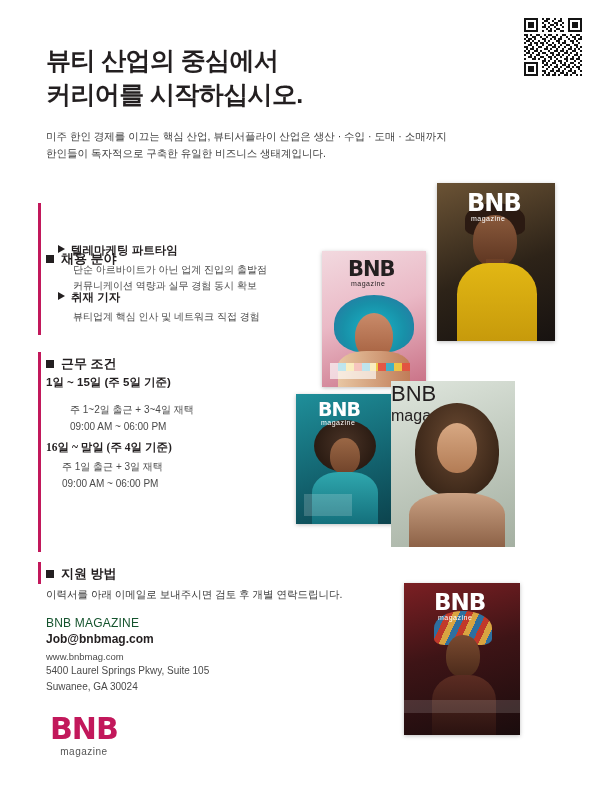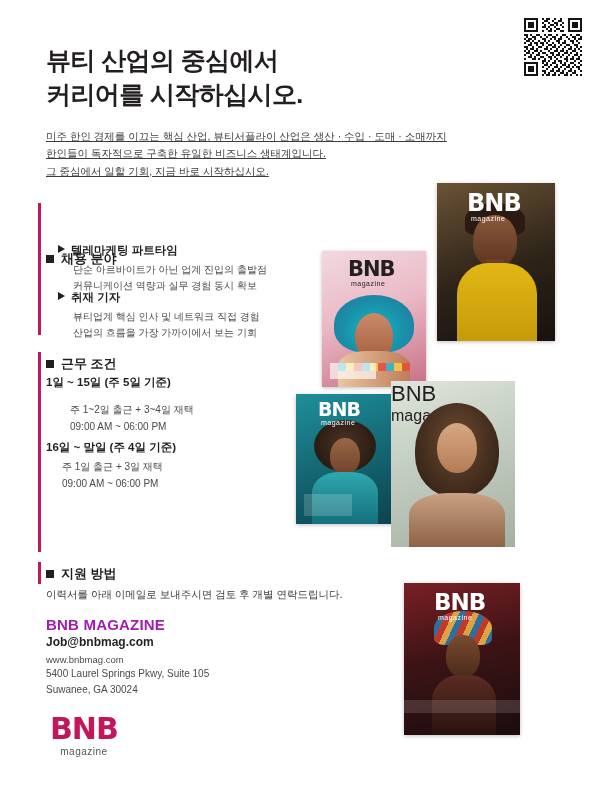--- a/index.html
+++ b/index.html
@@ -49,21 +49,21 @@
 
   .lead {
     position: absolute;
     left: 46px;
     top: 128px;
     width: 415px;
     font-size: 10.5px;
     line-height: 1.65;
     color: #3b3b3b;
   }
-  .lead div { white-space: nowrap; text-decoration: underline; }
+  .lead div { white-space: nowrap; }
 
   
   .section-head {
     position: absolute;
     left: 46px;
     display: flex;
     align-items: center;
     gap: 7px;
     font-size: 13px;
     font-weight: bold;
@@ -139,23 +139,23 @@
     font-size: 10.5px;
     color: #3b3b3b;
   }
 
   .contact {
     position: absolute;
     left: 46px;
     top: 616px;
   }
   .contact .c-name {
-    font-size: 15px;
-    font-weight: bold;
-    color: #a21caf;
+    font-size: 12px;
+    font-weight: normal;
+    color: #14532d;
     letter-spacing: 0.2px;
   }
   .contact .c-mail {
     font-size: 12px;
     font-weight: bold;
     color: #231f20;
     margin-top: 2px;
   }
   .contact .c-site {
     font-size: 9.5px;
@@ -571,21 +571,20 @@
   </div>
 
   <div class="headline">
     <div class="l1">뷰티 산업의 중심에서</div>
     <div class="l2">커리어를 시작하십시오.</div>
   </div>
 
   <div class="lead">
     <div>미주 한인 경제를 이끄는 핵심 산업, 뷰티서플라이 산업은 생산 · 수입 · 도매 · 소매까지</div>
     <div>한인들이 독자적으로 구축한 유일한 비즈니스 생태계입니다.</div>
-    <div>그 중심에서 일할 기회, 지금 바로 시작하십시오.</div>
   </div>
 
   <div class="left-bar" style="top:203px; height:132px;"></div>
   <div class="section-head" style="top:212px;margin-top:38px;">
     <span class="sq"></span>
     <span>채용 분야</span>
   </div>
 
   <div class="item-title" style="left:58px; top:243px;">
     <span class="tri"></span><span>텔레마케팅 파트타임</span>
@@ -593,36 +592,35 @@
   <div class="item-desc" style="left:73px; top:262px;">
     <div>단순 아르바이트가 아닌 업계 진입의 출발점</div>
     <div>커뮤니케이션 역량과 실무 경험 동시 확보</div>
   </div>
 
   <div class="item-title" style="left:58px; top:290px;">
     <span class="tri"></span><span>취재 기자</span>
   </div>
   <div class="item-desc" style="left:73px; top:309px;">
     <div>뷰티업계 핵심 인사 및 네트워크 직접 경험</div>
-    <div>산업의 흐름을 가장 가까이에서 보는 기회</div>
   </div>
 
   <div class="left-bar" style="top:352px; height:200px;"></div>
   <div class="section-head" style="top:355px;">
     <span class="sq"></span>
     <span>근무 조건</span>
   </div>
 
   <div class="block-title" style="left:46px; top:375px;">1일 ~ 15일 (주 5일 기준)</div>
   <div class="block-lines" style="left:70px; top:402px;">
     <div>주 1~2일 출근 + 3~4일 재택</div>
     <div>09:00 AM ~ 06:00 PM</div>
   </div>
 
-  <div class="block-title" style="left:46px; top:440px;">16일 ~ 말일 (주 4일 기준)</div>
+  <div class="block-title" style="left:46px; top:440px;font-family:Liberation Serif, serif;">16일 ~ 말일 (주 4일 기준)</div>
   <div class="block-lines" style="left:62px; top:459px;">
     <div>주 1일 출근 + 3일 재택</div>
     <div>09:00 AM ~ 06:00 PM</div>
   </div>
 
 
   <div class="left-bar" style="top:562px; height:22px;"></div>
   <div class="section-head" style="top:565px;">
     <span class="sq"></span>
     <span>지원 방법</span>

